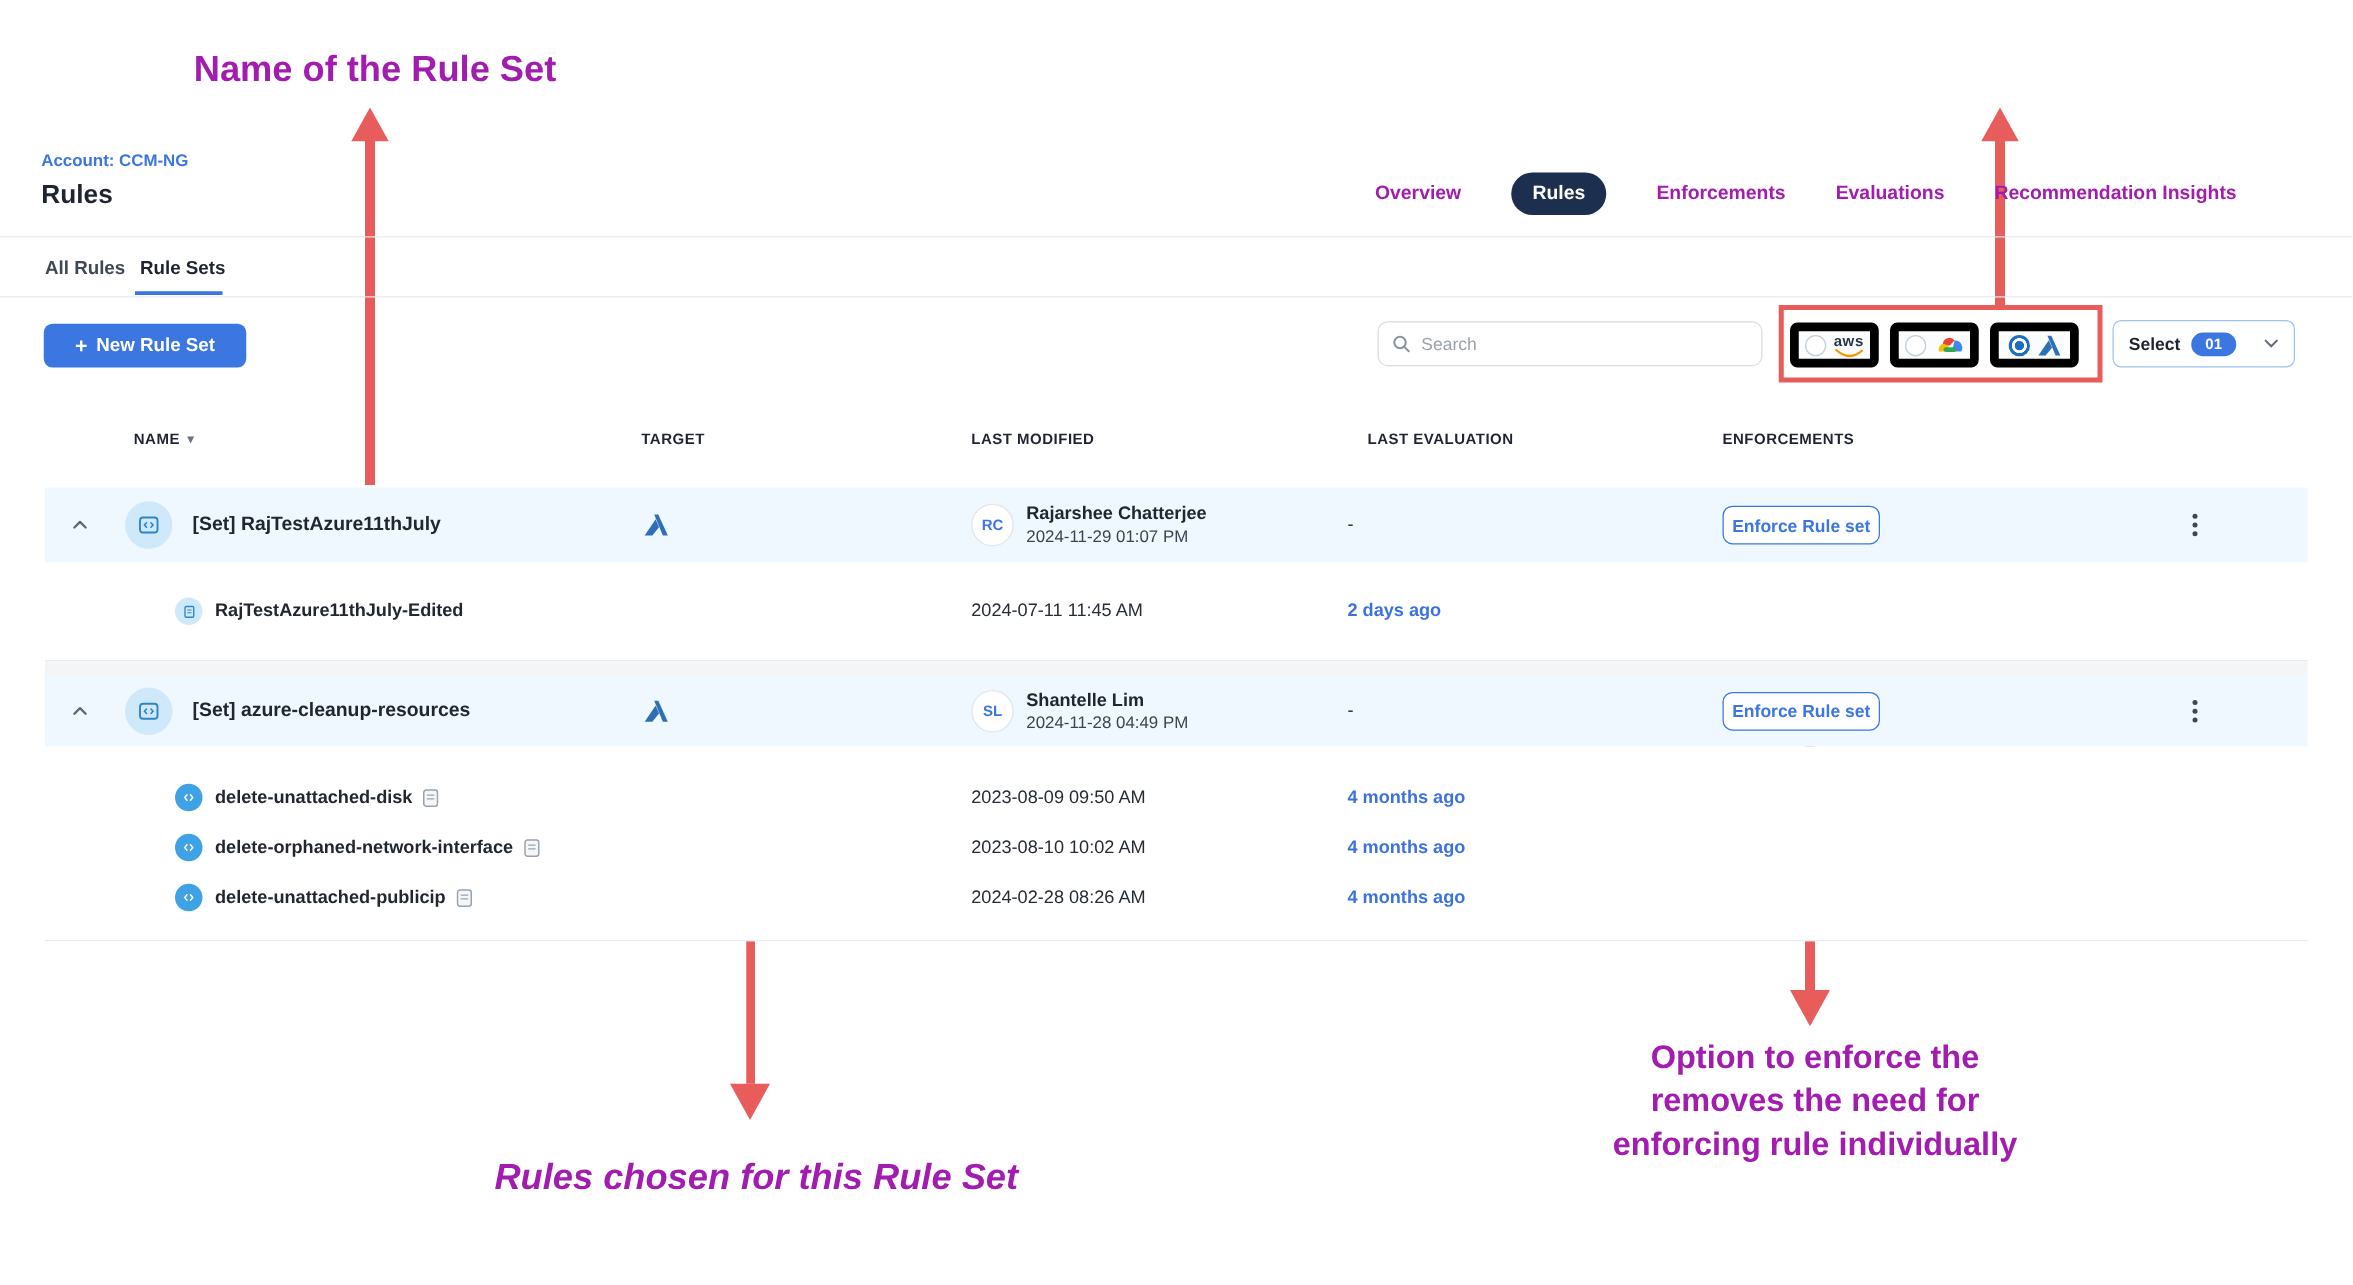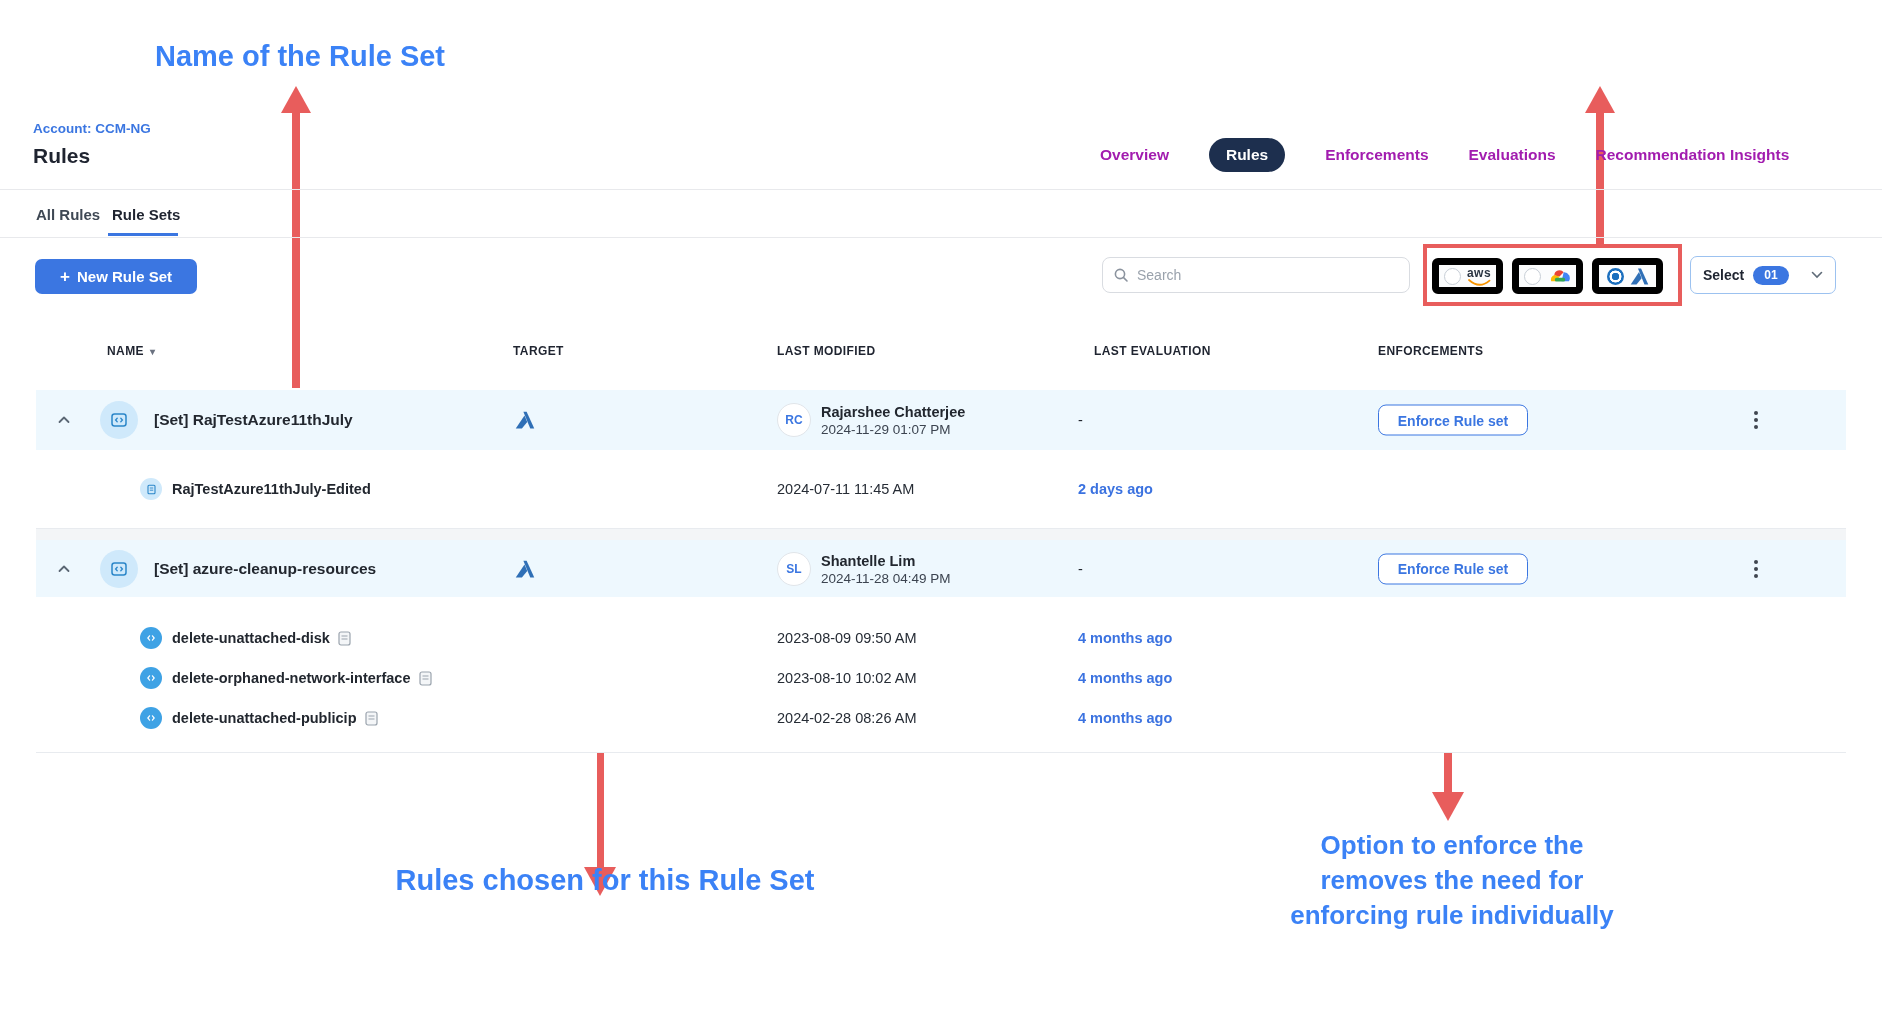--- a/index.html
+++ b/index.html
@@ -1,24 +1,24 @@
 <!DOCTYPE html>
 <html><head>
 <meta charset="utf-8">
 <style>
   * { margin:0; padding:0; box-sizing:border-box; }
   html,body { background:#ffffff; }
   body { font-family:"Liberation Sans", sans-serif; }
   .stage { position:relative; width:1882px; height:1028px; background:#fff; overflow:hidden; }
 
   
-  .ann { position:absolute; color:#3b82f6; font-weight:bold; text-align:center; line-height:1.25; }
+  .ann { position:absolute; color:#a21caf; font-weight:bold; text-align:center; line-height:1.25; }
   .ann-name { left:110px; top:38px; width:380px; font-size:29px; }
   .ann-cloud { left:1463px; top:36px; width:275px; font-size:29px; }
-  .ann-rules { left:355px; top:862px; width:500px; font-size:29px; }
+  .ann-rules { left:355px; top:924px; width:500px; font-size:29px;font-style:italic; }
   .ann-enforce { left:1272px; top:828px; width:360px; font-size:26px; line-height:35px; }
   .ann-enforce span { display:block; }
   .rline { position:absolute; background:#e85d5c; }
   .tri-up { position:absolute; width:0; height:0; border-left:15px solid transparent; border-right:15px solid transparent; border-bottom:27px solid #e85d5c; }
   .tri-down { position:absolute; width:0; height:0; border-left:16px solid transparent; border-right:16px solid transparent; border-top:29px solid #e85d5c; }
   .prov-rect { position:absolute; left:1423px; top:244px; width:259px; height:62px; border:4px solid #e85d5c; }
 
   
   .account { position:absolute; left:33px; top:121px; font-size:13.5px; color:#3b76e1; font-weight:600; }
   .page-title { position:absolute; left:33px; top:144px; font-size:21px; font-weight:800; color:#1f2430; }
@@ -61,21 +61,21 @@
   .seticon { left:64px; width:38px; height:38px; border-radius:50%; background:#cfe9fb; justify-content:center; }
   .gname { left:118px; font-size:15.5px; font-weight:bold; color:#22272f; }
   .col-target { left:479px; }
   .col-mod { left:741px; }
   .col-eval { left:1042px; font-size:14.5px; color:#22272f; }
   .col-eval.link { color:#3b72e0; font-weight:600; }
   .avatar { left:741px; width:34px; height:34px; border-radius:50%; border:1.5px solid #e1e5ea; background:#fff; justify-content:center; font-size:12px; font-weight:bold; color:#3b76e1; }
   .modwrap { left:785px; flex-direction:column; align-items:flex-start; gap:2px; }
   .mod-name { font-size:14.5px; font-weight:bold; color:#22272f; }
   .mod-date { font-size:13.5px; color:#3c4450; }
-  .enf-btn { left:1342px; width:150px; height:31px; border:1.3px solid #3b76e1; border-radius:8px; background:#fff; color:#3b76e1; font-size:14px; font-weight:bold; justify-content:center; cursor:pointer; font-family:"Liberation Sans", sans-serif; }
+  .enf-btn { left:1342px; width:126px; height:31px; border:1.3px solid #3b76e1; border-radius:8px; background:#fff; color:#3b76e1; font-size:14px; font-weight:bold; justify-content:center; cursor:pointer; font-family:"Liberation Sans", sans-serif; }
   .kebab { left:1714px; flex-direction:column; gap:3px; cursor:pointer; padding:4px; }
   .kebab i { width:4px; height:4px; border-radius:50%; background:#3f4650; }
   .subrow1 { position:absolute; left:36px; top:450px; width:1810px; height:79px; background:#fff; border-bottom:1px solid #e8ebef; }
   .smicon { left:104px; width:22px; height:22px; border-radius:50%; background:#cfe9fb; justify-content:center; }
   .sname { left:136px; font-size:14.5px; font-weight:600; color:#22272f; display:flex; align-items:center; gap:8px; }
   .mdate { font-size:14.5px; color:#262c35; }
   .gap-band { position:absolute; left:36px; top:529px; width:1810px; height:11px; background:#f3f5f7; }
   .subarea2 { position:absolute; left:36px; top:597px; width:1810px; height:156px; background:#fff; border-bottom:1px solid #e8ebef; }
   .srow { position:absolute; left:0; width:100%; height:40px; }
   .srow-0 { top:21px; } .srow-1 { top:61px; } .srow-2 { top:101px; }

